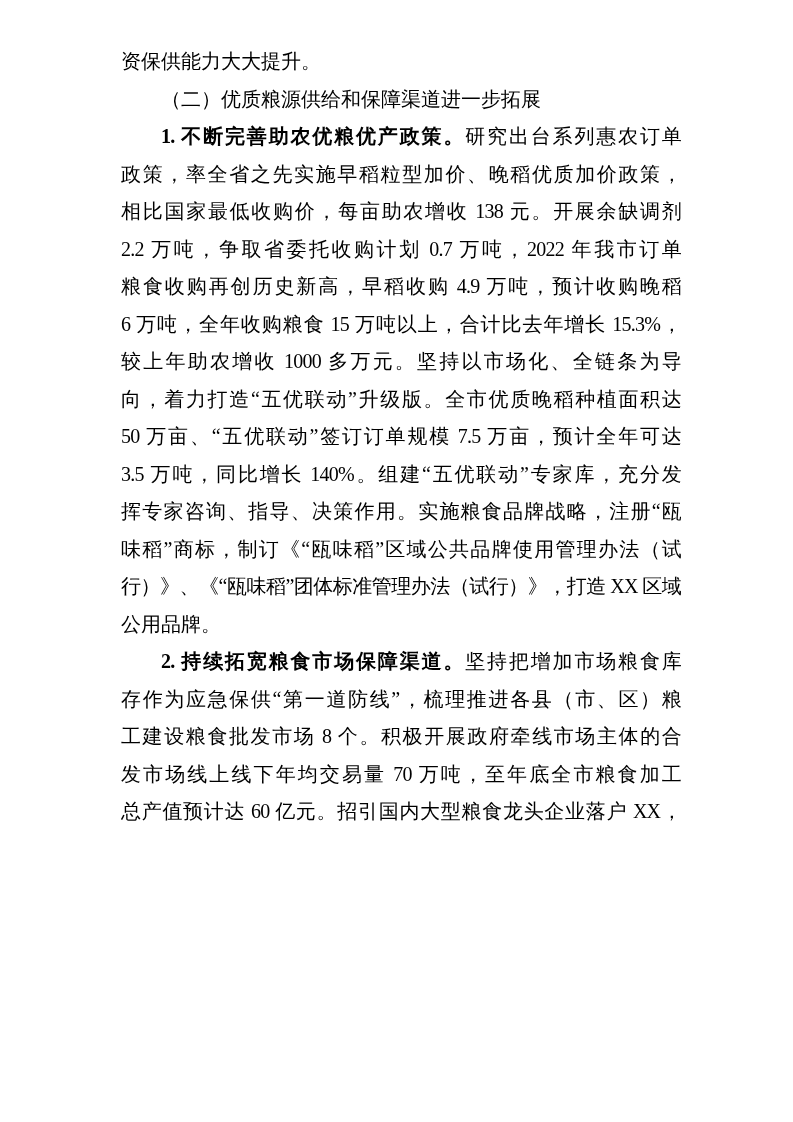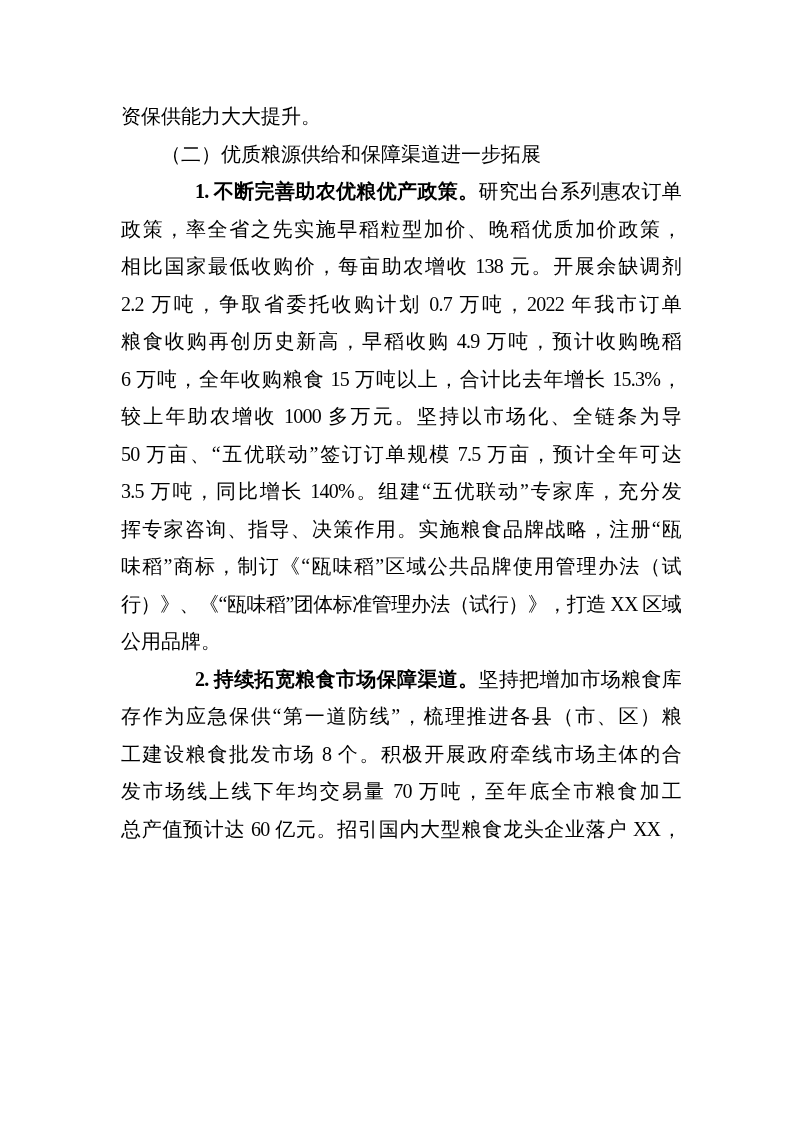--- a/index.html
+++ b/index.html
@@ -11,21 +11,21 @@
     width: 793px;
     height: 1122px;
     overflow: hidden;
   }
   .page {
     box-sizing: border-box;
     width: 629px;
     height: 1122px;
     background: #ffffff;
     color: #000000;
-    padding: 98px 112px 0 121px;
+    padding: 43px 112px 0 121px;
     font-family: "Liberation Serif", "DejaVu Serif", serif;
   }
   .doc-body {
     width: 560px;
   }
   .line {
     font-size: 20px;
     line-height: 37.5px;
     height: 37.5px;
     white-space: nowrap;
@@ -35,41 +35,41 @@
   .line.justify {
     text-align: justify;
     text-align-last: justify;
     letter-spacing: -0.75px;
   }
   .line.indent {
     padding-left: 40px;
   }
   .lead-bold {
     font-weight: bold;
-    margin-left: 34px;
   }
   .kaiti {
     
     font-weight: normal;
   }
 </style>
 </head>
 <body>
 
 <div class="page">
   <div class="doc-body">
       <div class="line"><span>资保供能力大大提升。</span></div>
       <div class="line indent kaiti"><span>（二）优质粮源供给和保障渠道进一步拓展</span></div>
       <div class="line justify indent"><span class="lead-bold">1. 不断完善助农优粮优产政策。</span><span>研究出台系列惠农订单</span></div>
       <div class="line justify"><span>政策，率全省之先实施早稻粒型加价、晚稻优质加价政策，</span></div>
       <div class="line justify"><span>相比国家最低收购价，每亩助农增收 138 元。开展余缺调剂</span></div>
       <div class="line justify"><span>2.2 万吨，争取省委托收购计划 0.7 万吨，2022 年我市订单</span></div>
       <div class="line justify"><span>粮食收购再创历史新高，早稻收购 4.9 万吨，预计收购晚稻</span></div>
       <div class="line justify"><span>6 万吨，全年收购粮食 15 万吨以上，合计比去年增长 15.3%，</span></div>
       <div class="line justify"><span>较上年助农增收 1000 多万元。坚持以市场化、全链条为导</span></div>
+      <div class="line justify"><span>向，着力打造“五优联动”升级版。全市优质晚稻种植面积达</span></div>
       <div class="line justify"><span>50 万亩、“五优联动”签订订单规模 7.5 万亩，预计全年可达</span></div>
       <div class="line justify"><span>3.5 万吨，同比增长 140%。组建“五优联动”专家库，充分发</span></div>
       <div class="line justify"><span>挥专家咨询、指导、决策作用。实施粮食品牌战略，注册“瓯</span></div>
       <div class="line justify"><span>味稻”商标，制订《“瓯味稻”区域公共品牌使用管理办法（试</span></div>
       <div class="line justify"><span>行）》、《“瓯味稻”团体标准管理办法（试行）》，打造 XX 区域</span></div>
       <div class="line"><span>公用品牌。</span></div>
       <div class="line justify indent"><span class="lead-bold">2. 持续拓宽粮食市场保障渠道。</span><span>坚持把增加市场粮食库</span></div>
       <div class="line justify"><span>存作为应急保供“第一道防线”，梳理推进各县（市、区）粮</span></div>
       <div class="line justify"><span>工建设粮食批发市场 8 个。积极开展政府牵线市场主体的合</span></div>
       <div class="line justify"><span>发市场线上线下年均交易量 70 万吨，至年底全市粮食加工</span></div>

